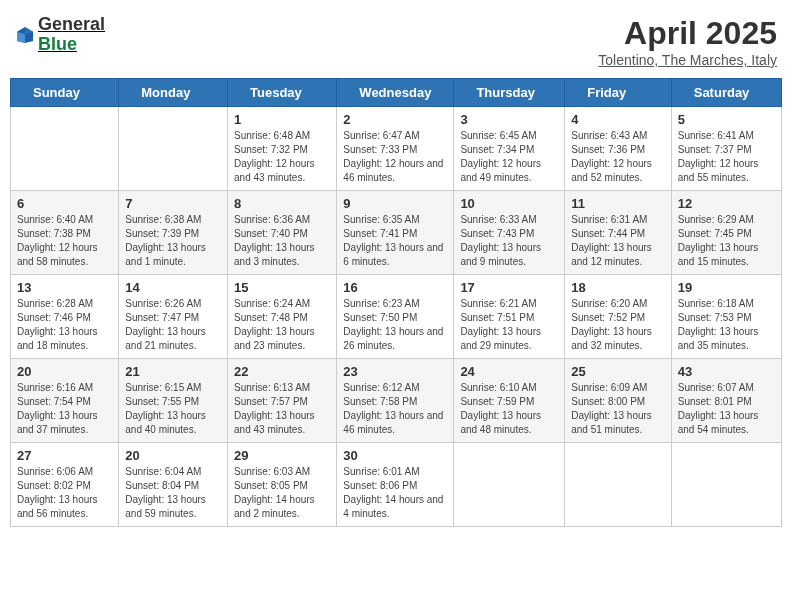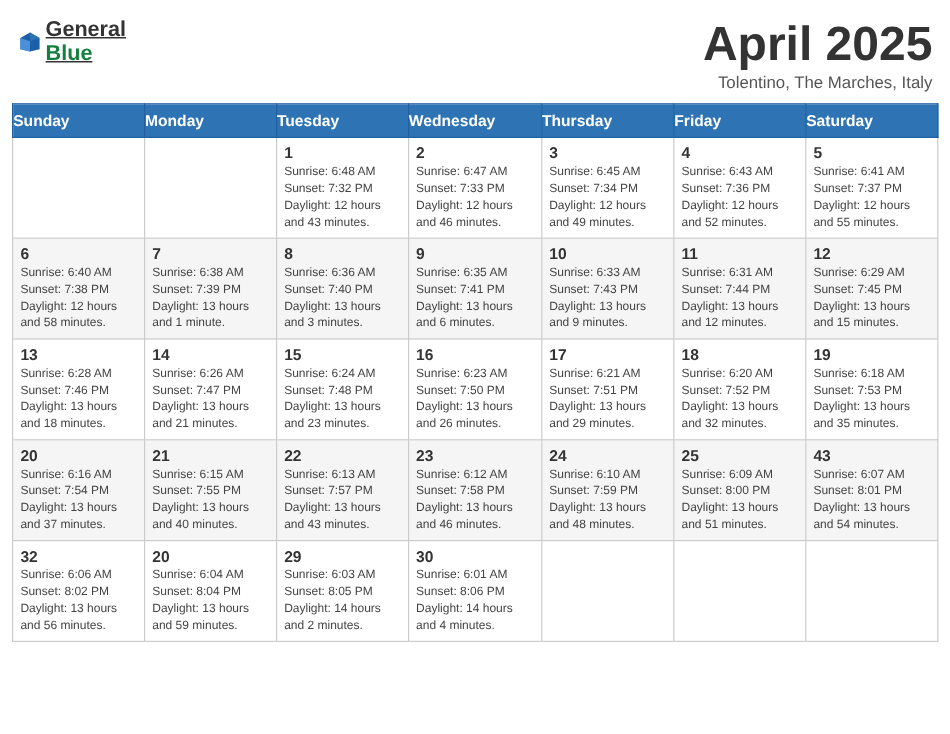--- a/index.html
+++ b/index.html
@@ -39,38 +39,39 @@
     }
     .logo-icon {
       width: 20px;
       height: 20px;
       margin-right: 3px;
     }
     .title-block {
       text-align: right;
     }
     .month-title {
-      font-size: 40px;
+      font-size: 32px;
       font-weight: bold;
       color: #333;
     }
     .location {
       font-size: 14px;
       color: #555;
+      text-decoration: underline;
     }
     .calendar-table {
       width: 100%;
       border-collapse: collapse;
       border: 1px solid #ccc;
     }
     .calendar-table th {
       background-color: #2e74b5;
       color: #fff;
       text-align: left;
-      padding: 6px 0;
+      padding: 6px 22px;
       font-size: 13px;
       border: 1px solid #2060a0;
     }
     .calendar-table td {
       border: 1px solid #ccc;
       vertical-align: top;
       padding: 5px 6px;
       width: 113px;
       min-height: 80px;
       font-size: 11px;
@@ -238,21 +239,21 @@
           <span class="day-number">25</span>
           <div class="day-info">Sunrise: 6:09 AM<br>Sunset: 8:00 PM<br>Daylight: 13 hours and 51 minutes.</div>
         </td>
         <td>
           <span class="day-number">43</span>
           <div class="day-info">Sunrise: 6:07 AM<br>Sunset: 8:01 PM<br>Daylight: 13 hours and 54 minutes.</div>
         </td>
       </tr>
       <tr>
         <td>
-          <span class="day-number">32</span>
+          <span class="day-number">27</span>
           <div class="day-info">Sunrise: 6:06 AM<br>Sunset: 8:02 PM<br>Daylight: 13 hours and 56 minutes.</div>
         </td>
         <td>
           <span class="day-number">20</span>
           <div class="day-info">Sunrise: 6:04 AM<br>Sunset: 8:04 PM<br>Daylight: 13 hours and 59 minutes.</div>
         </td>
         <td>
           <span class="day-number">29</span>
           <div class="day-info">Sunrise: 6:03 AM<br>Sunset: 8:05 PM<br>Daylight: 14 hours and 2 minutes.</div>
         </td>

